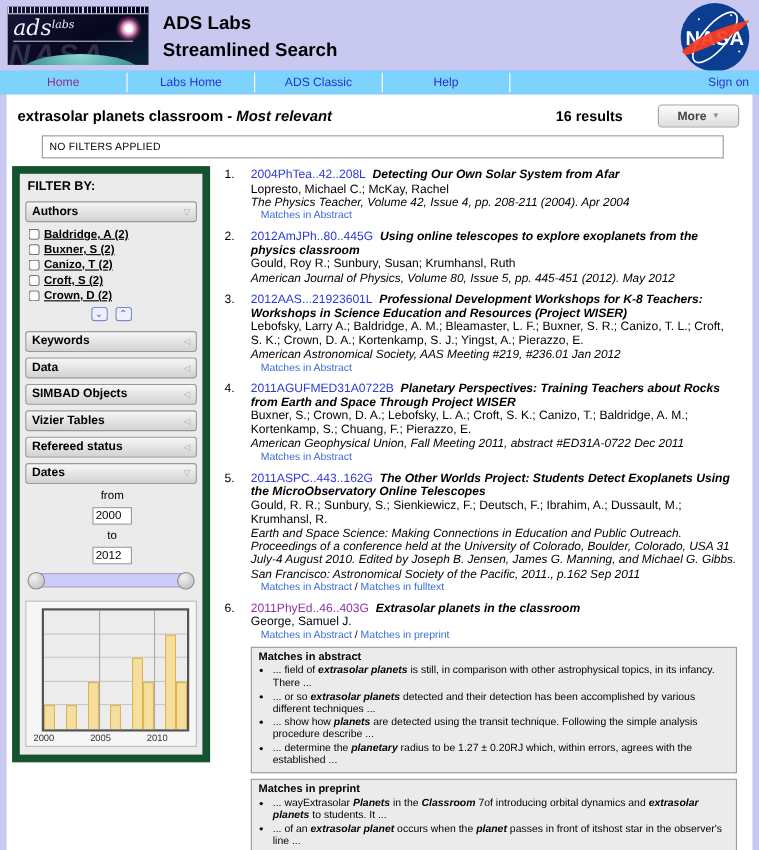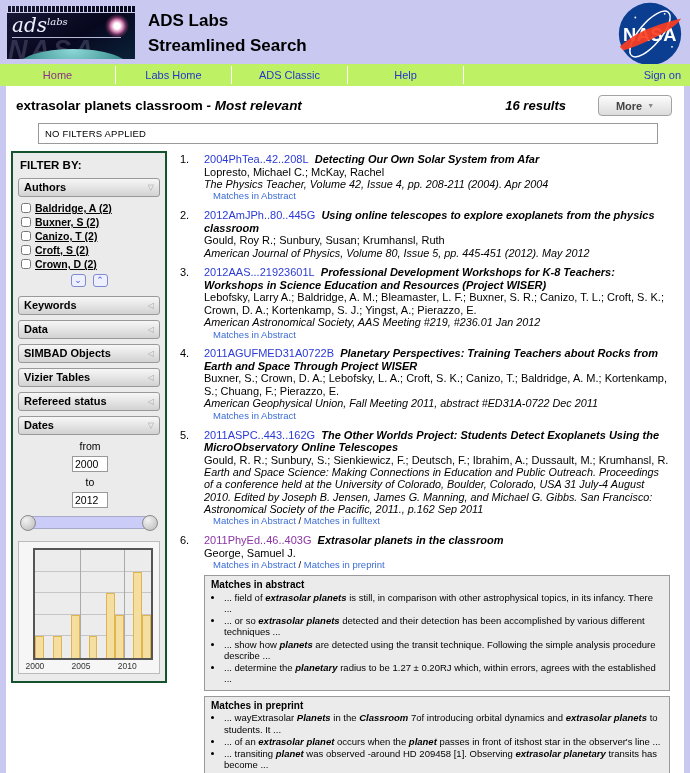--- a/index.html
+++ b/index.html
@@ -27,41 +27,41 @@
   .logo-star{ position:absolute; right:6px; top:8px; width:24px; height:24px;
     background:radial-gradient(circle, #ffffff 0 3px, rgba(255,160,210,.85) 6px, rgba(250,90,170,.35) 9px, transparent 12px); }
   .logo-nasa-wm{ position:absolute; bottom:-7px; left:1px; font-size:27px; font-weight:bold;
     font-style:italic; letter-spacing:3px; color:rgba(195,195,240,.20); }
   .logo-planet{ position:absolute; bottom:-26px; left:10px; width:112px; height:36px; border-radius:50%;
     background:radial-gradient(ellipse at 50% 0%, #8fd8d8 0%, #3f9494 60%, #1e6666 100%); }
   .app-title{ position:absolute; left:148px; top:9px; font-size:17px; font-weight:bold; line-height:1.45; }
   .nasa-logo{ position:absolute; right:7px; top:1px; }
   
   .navbar{ position:absolute; top:64px; left:0; right:0; height:22px;
-    background:#bef264; display:flex; align-items:center; font-size:11px; }
+    background:#7dd3fc; display:flex; align-items:center; font-size:11px; }
   .nav-item{ width:116px; text-align:center; color:#2336cc; border-right:1px solid #fff;
     height:18px; line-height:18px; cursor:pointer; }
   .nav-item.visited{ color:#8a2f8a; }
   .nav-spacer{ flex:1; }
   .sign-on{ color:#2336cc; padding-right:9px; cursor:pointer; }
   
   .content{ position:absolute; left:6px; right:6px; top:86px; bottom:0; background:#fff; }
   .title-row{ display:flex; align-items:center; padding:9px 12px 3px 10px; }
   .query-title{ font-size:13.5px; font-weight:bold; }
   .sort-label{ font-style:italic; }
-  .results-count{ margin-left:auto; font-size:13px; font-weight:bold; font-style:italic; margin-right:32px; }
+  .results-count{ margin-left:auto; font-size:13px; font-weight:bold; margin-right:32px; }
   .more-btn{ width:74px; height:21px; border:1px solid #a2a2a2; border-radius:4px;
     background:linear-gradient(#fcfcfc,#dcdcdc); font-size:11px; font-weight:bold; color:#444;
     display:flex; align-items:center; justify-content:center; gap:5px; cursor:pointer; }
   .more-arrow{ font-size:7px; color:#8a8a8a; }
   .filters-bar{ margin:4px 26px 7px 32px; border:1px solid #999; background:#fff;
     font-size:9.5px; font-weight:normal; padding:4px 6px; letter-spacing:.2px; }
   .main{ display:flex; align-items:flex-start; }
   
-  .sidebar{ width:156px; margin-left:5px; background:#ebebeb; border:2px solid #14532d;
+  .sidebar{ width:180px; margin-left:5px; background:#ebebeb; border:7px solid #14532d;
     padding:5px 5px 7px; flex:none; }
   .filter-by{ font-size:11.5px; font-weight:bold; margin:1px 0 7px 2px; }
   .f-header{ background:linear-gradient(#f7f7f7,#d2d2d2); border:1px solid #999; border-radius:3px;
     font-size:11px; font-weight:bold; padding:2px 5px 3px; display:flex; justify-content:space-between;
     align-items:center; margin-bottom:5px; cursor:pointer; }
   .f-tri{ color:#aaa; font-size:8px; font-weight:normal; }
   .author-row{ display:flex; align-items:center; gap:4px; margin:1px 0 2px 3px;
     font-size:10.5px; font-weight:bold; }
   .author-row input{ width:10px; height:10px; }
   .author-link{ text-decoration:underline; cursor:pointer; }

